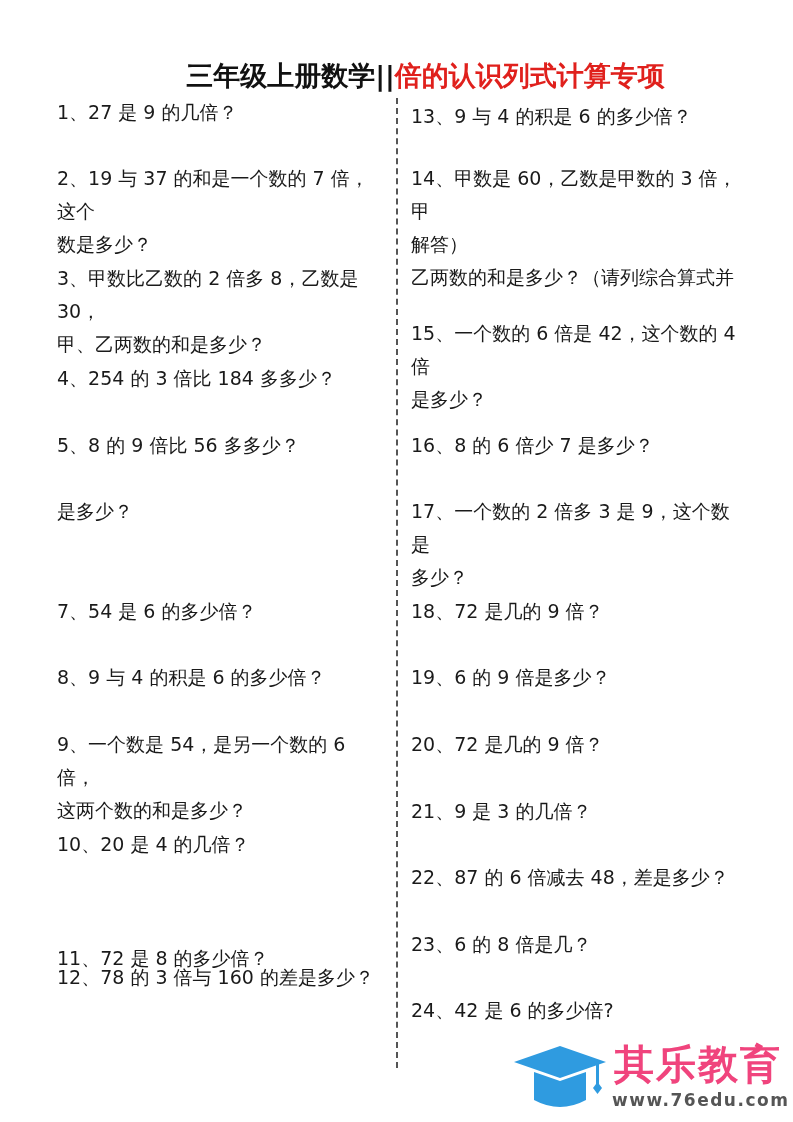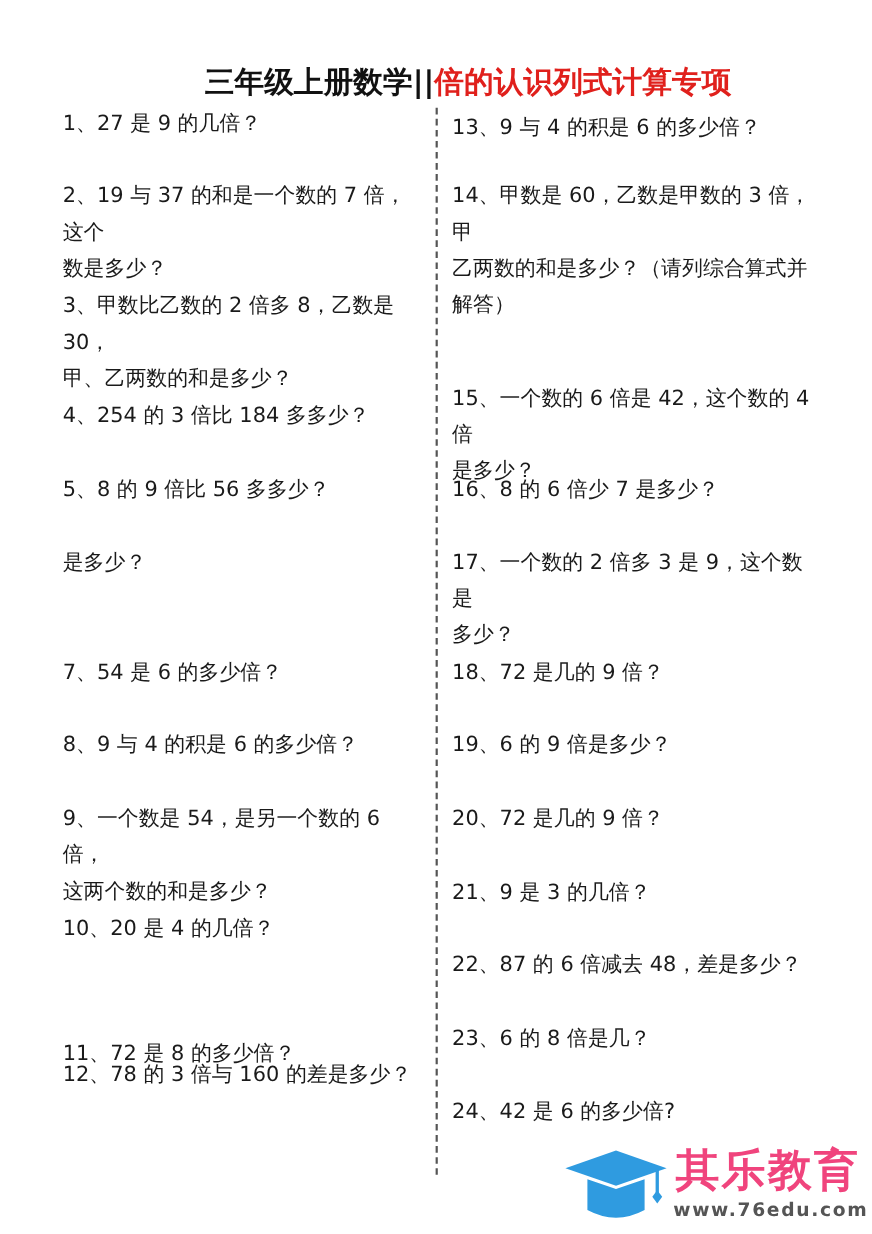--- a/index.html
+++ b/index.html
@@ -68,24 +68,24 @@
 </div>
 <div class="q col-left" style="top:961px">
   <div>12、78 的 3 倍与 160 的差是多少？</div>
 </div>
 
 <div class="q col-right" style="top:100px">
   <div>13、9 与 4 的积是 6 的多少倍？</div>
 </div>
 <div class="q col-right" style="top:162px">
   <div>14、甲数是 60，乙数是甲数的 3 倍，甲</div>
+  <div>解答）</div>
   <div>乙两数的和是多少？（请列综合算式并</div>
-  <div>解答）</div>
 </div>
-<div class="q col-right" style="top:346px">
+<div class="q col-right" style="top:317px">
   <div>15、一个数的 6 倍是 42，这个数的 4 倍</div>
   <div>是多少？</div>
 </div>
 <div class="q col-right" style="top:429px">
   <div>16、8 的 6 倍少 7 是多少？</div>
 </div>
 <div class="q col-right" style="top:495px">
   <div>17、一个数的 2 倍多 3 是 9，这个数是</div>
   <div>多少？</div>
 </div>

